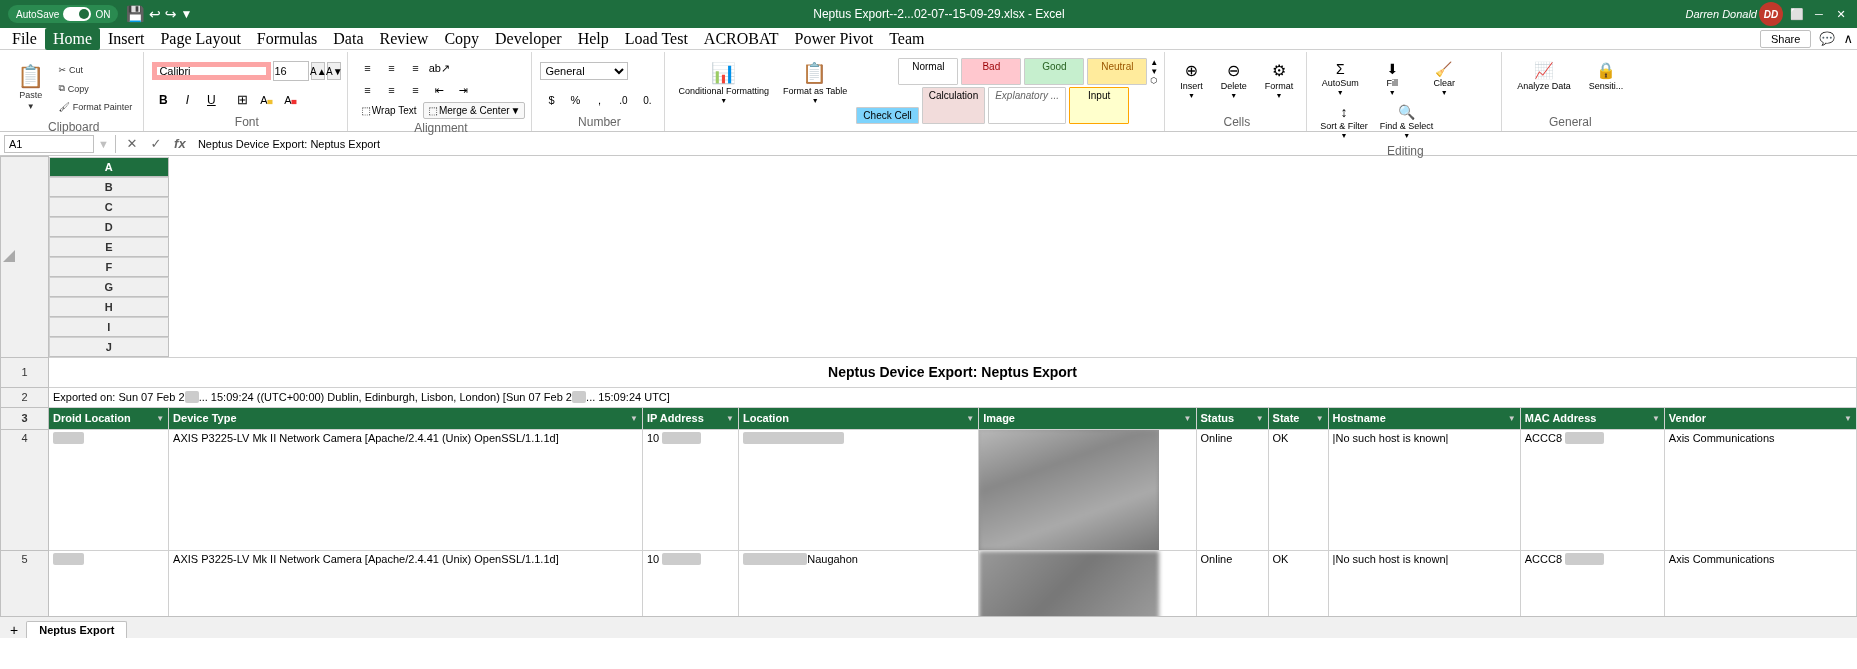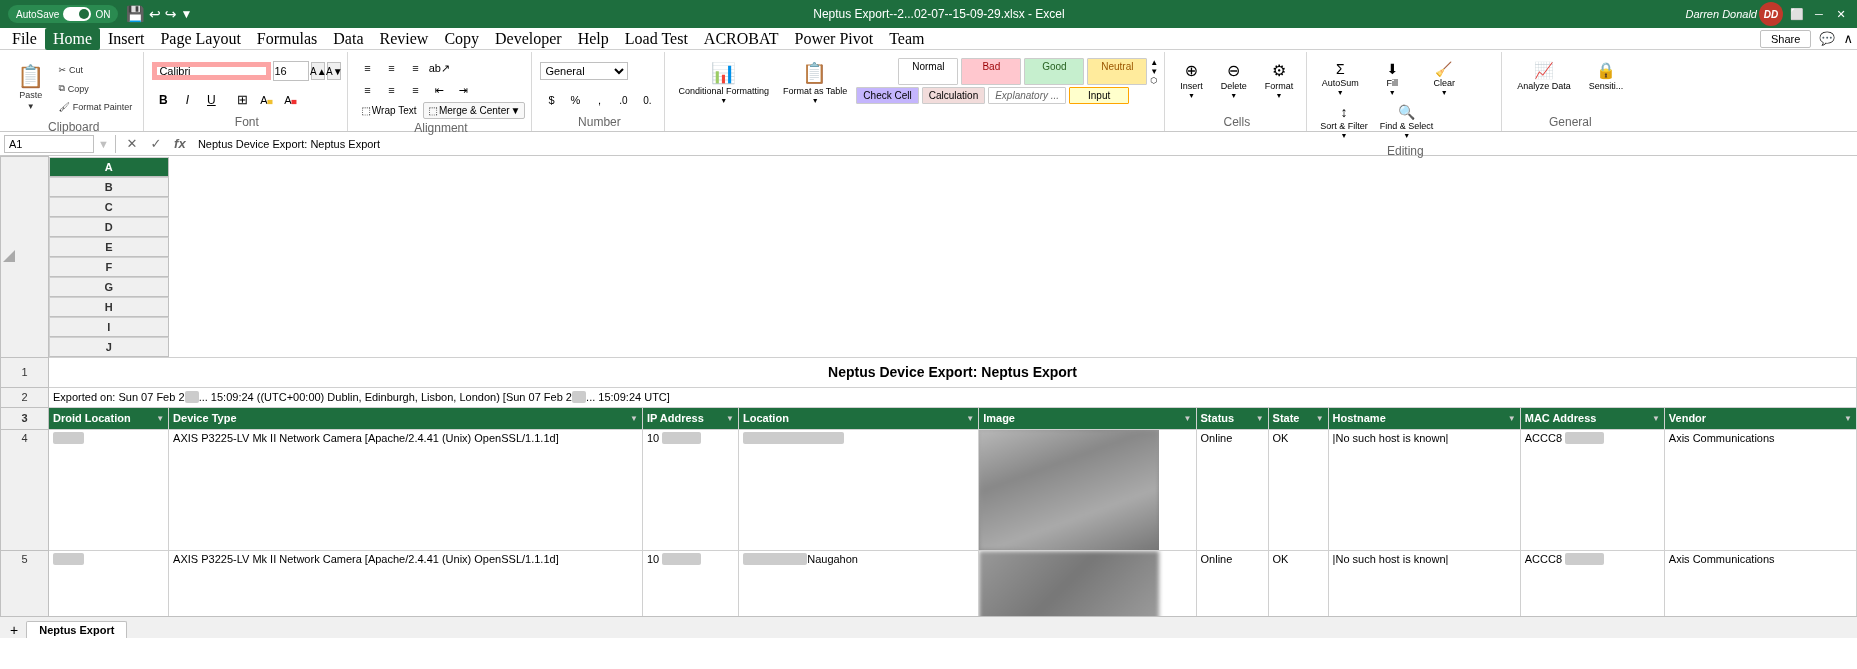--- a/index.html
+++ b/index.html
@@ -131,21 +131,21 @@
       width: 88px; height: 18px; font-size: 11px; border: 1px solid #c0c0c0; background: #fff;
     }
     .style-cell {
       border: 1px solid #ccc; padding: 2px 6px; font-size: 10px; cursor: pointer;
       border-radius: 1px; min-width: 60px; text-align: center;
     }
     .style-normal { background: #fff; }
     .style-bad { background: #ffc7ce; color: #9c0006; }
     .style-good { background: #c6efce; color: #276221; }
     .style-neutral { background: #ffeb9c; color: #9c5700; }
-    .style-check { background: #c4b5fd; }
+    .style-check { background: #7dd3fc; margin-top: 20px; }
     .style-calc { background: #f2dcdb; }
     .style-explanatory { background: #fff; color: #666; font-style: italic; }
     .style-input { background: #ffc; border: 1px solid orange; }
 
     
     .cells-btn {
       display: flex; flex-direction: column; align-items: center; padding: 2px 6px;
       cursor: pointer; border: 1px solid transparent; border-radius: 2px; font-size: 9px; gap: 1px;
     }
     .cells-btn .icon { font-size: 16px; }

